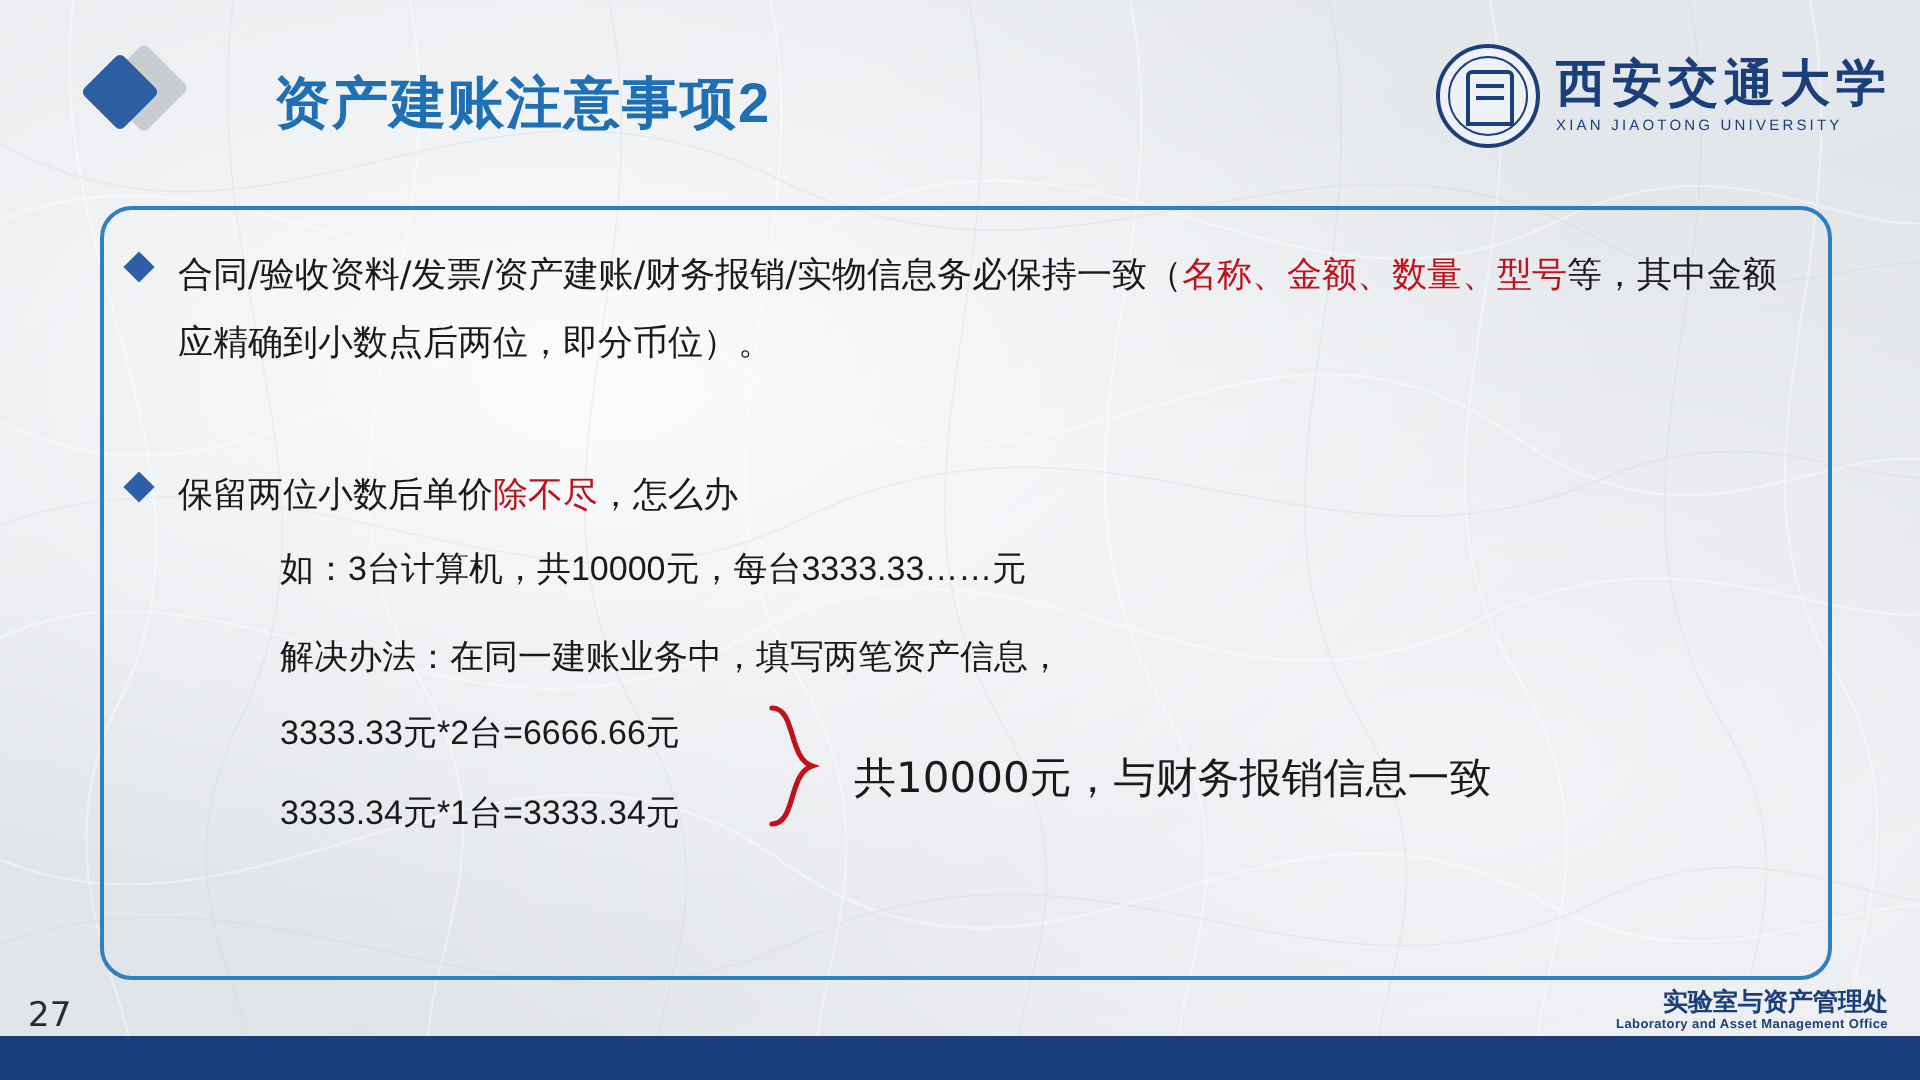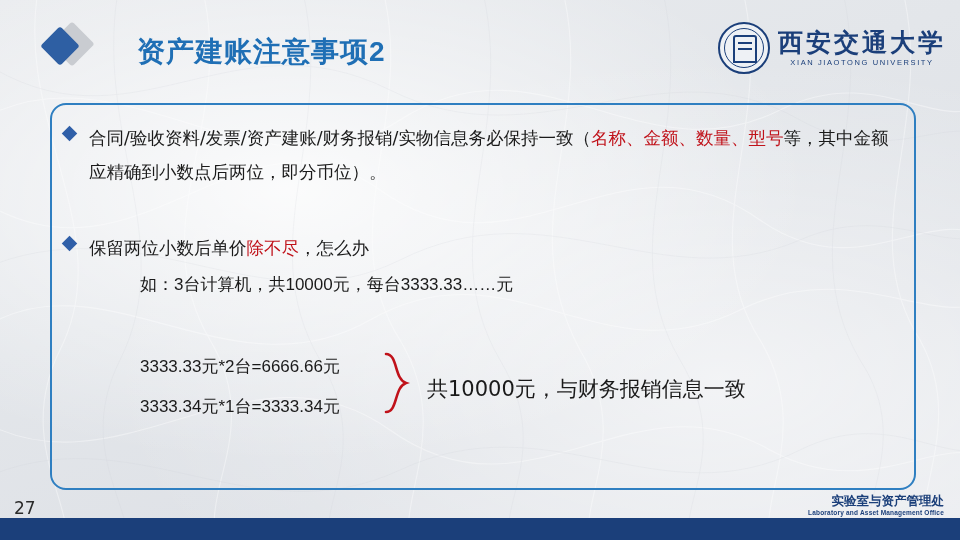--- a/index.html
+++ b/index.html
@@ -94,21 +94,21 @@
     width: 20px; height: 24px;
     border: 2px solid #1b3f7a;
     border-radius: 3px 3px 0 0;
     background:
       linear-gradient(#1b3f7a, #1b3f7a) center/14px 2px no-repeat,
       linear-gradient(#1b3f7a, #1b3f7a) center top 5px/14px 2px no-repeat;
   }
   .univ-names {
     display: flex;
     flex-direction: column;
-    align-items: center;
+    align-items: flex-start;
     line-height: 1;
   }
   .univ-cn {
     font-family: "Liberation Serif", serif;
     font-size: 25px;
     font-weight: bold;
     color: #1b3f7a;
     letter-spacing: 3px;
   }
   .univ-en {
@@ -261,20 +261,21 @@
     </div>
 
     <div class="bullet-row b1">
       <div class="bullet-dia"></div>
       <div class="btext">
         <span>合同/验收资料/发票/资产建账/财务报销/实物信息务必保持一致（</span><span class="red">名称、金额、数量、型号</span><span>等，其中金额应精确到小数点后两位，即分币位）。</span>
       </div>
     </div>
 
     <div class="sub s1">如：3台计算机，共10000元，每台3333.33……元</div>
+    <div class="sub s2">解决办法：在同一建账业务中，填写两笔资产信息，</div>
     <div class="sub s3">3333.33元*2台=6666.66元</div>
     <div class="sub s4">3333.34元*1台=3333.34元</div>
 
     <svg class="brace" viewBox="0 0 28 62">
       <path d="M4,2 C16,2 12,27 24,31 C12,35 16,60 4,60" fill="none" stroke="#c0121a" stroke-width="2.6" stroke-linecap="round"></path>
     </svg>
 
     <div class="note">共10000元，与财务报销信息一致</div>
   </div>
 

